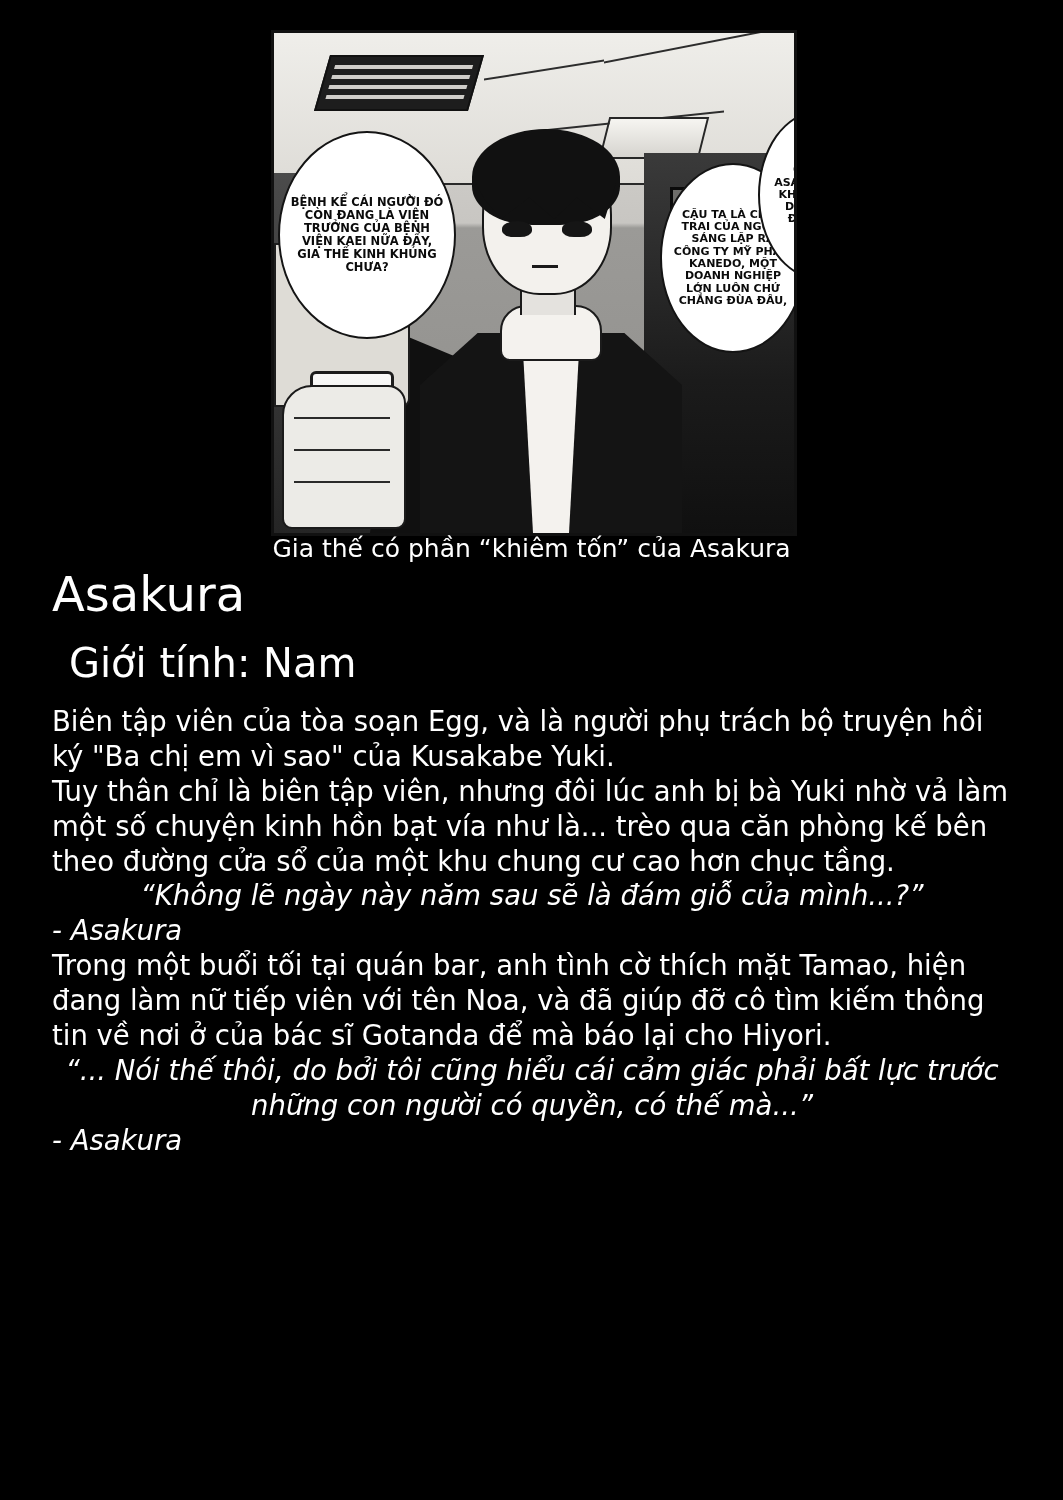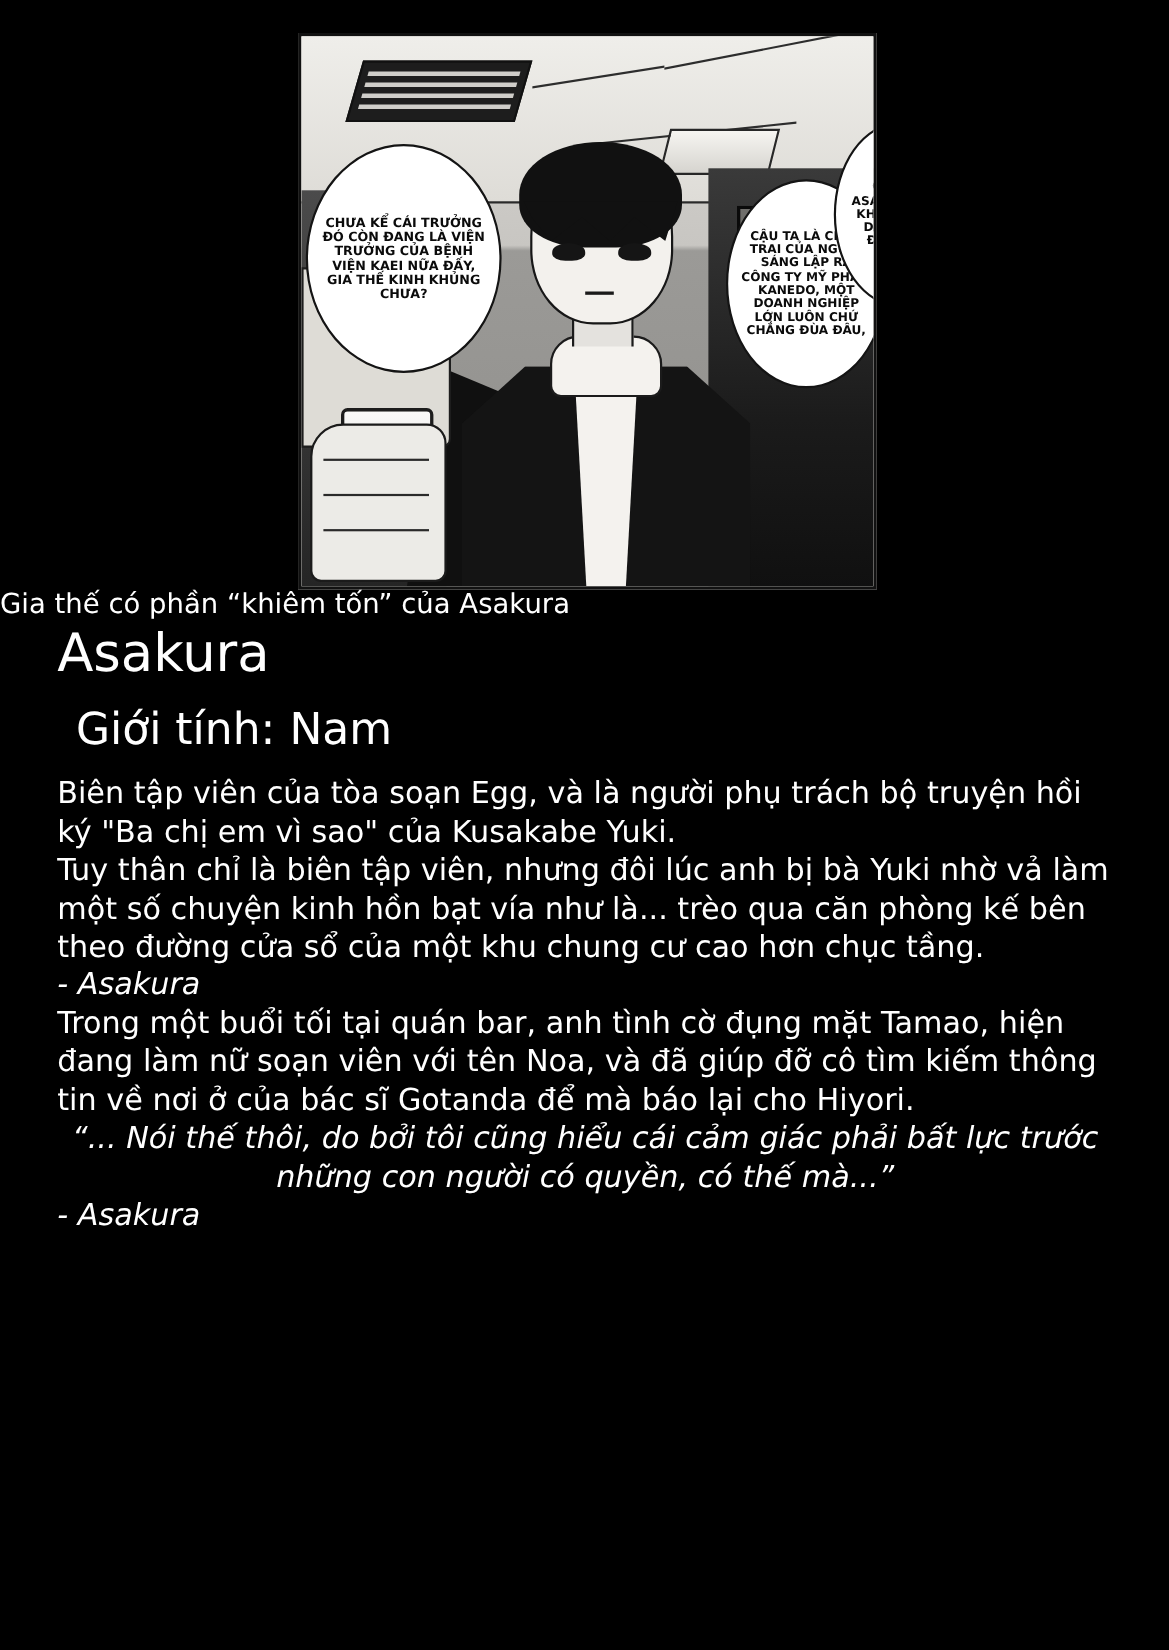--- a/index.html
+++ b/index.html
@@ -209,20 +209,21 @@
   }
   .b1 { left: 4px;  top: 98px;  width: 178px; height: 208px; font-size: 11.5px; }
   .b2 { left: 386px; top: 130px; width: 146px; height: 190px; font-size: 11px; }
   .b3 { left: 484px; top: 78px;  width: 120px; height: 168px; font-size: 11px; }
 
   
   .caption {
     position: absolute;
     left: 0; right: 0;
     top: 534px;
+    text-align: center;
     font-size: 25px;
     color: #ffffff;
     font-family: "DejaVu Sans", sans-serif;
   }
 
   
   .content {
     position: absolute;
     left: 52px;
     top: 566px;
@@ -297,33 +298,34 @@
     <div class="mouth"></div>
 
     <div class="sleeve"></div>
     <div class="glass"></div>
     <div class="hand">
       <i></i>
         <i></i>
         <i></i>
     </div>
 
-    <div class="bubble b1">CHƯA KỂ CÁI TRƯỞNG ĐÓ CÒN ĐANG LÀ VIỆN TRƯỞNG CỦA BỆNH VIỆN KAEI NỮA ĐẤY, GIA THẾ KINH KHỦNG CHƯA?</div>
+    <div class="bubble b1">BỆNH KỂ CÁI NGƯỜI ĐÓ CÒN ĐANG LÀ VIỆN TRƯỞNG CỦA BỆNH VIỆN KAEI NỮA ĐẤY, GIA THẾ KINH KHỦNG CHƯA?</div>
     <div class="bubble b2">CẬU TA LÀ CHÁU TRAI CỦA NGƯỜI SÁNG LẬP RA CÔNG TY MỸ PHẨM KANEDO, MỘT DOANH NGHIỆP LỚN LUÔN CHỨ CHẲNG ĐÙA ĐÂU,</div>
     <div class="bubble b3">CÁI CẬU ASAKURA NÀY KHÔNG PHẢI DẠNG VỪA ĐÂU NHÉ,</div>
   </div>
 
   <div class="caption">Gia thế có phần “khiêm tốn” của Asakura</div>
 
   <div class="content">
     <div class="title">Asakura</div>
     <div class="meta">Giới tính: Nam</div>
 
     <div class="body">
       <p>Biên tập viên của tòa soạn Egg, và là người phụ trách bộ truyện hồi ký "Ba chị em vì sao" của Kusakabe Yuki.</p>
       <p>Tuy thân chỉ là biên tập viên, nhưng đôi lúc anh bị bà Yuki nhờ vả làm một số chuyện kinh hồn bạt vía như là... trèo qua căn phòng kế bên theo đường cửa sổ của một khu chung cư cao hơn chục tầng.</p>
+      <p class="quote">“Không lẽ ngày này năm sau sẽ là đám giỗ của mình...?”</p>
       <p class="attrib">- Asakura</p>
-      <p>Trong một buổi tối tại quán bar, anh tình cờ đụng mặt Tamao, hiện đang làm nữ soạn viên với tên Noa, và đã giúp đỡ cô tìm kiếm thông tin về nơi ở của bác sĩ Gotanda để mà báo lại cho Hiyori.</p>
+      <p>Trong một buổi tối tại quán bar, anh tình cờ thích mặt Tamao, hiện đang làm nữ tiếp viên với tên Noa, và đã giúp đỡ cô tìm kiếm thông tin về nơi ở của bác sĩ Gotanda để mà báo lại cho Hiyori.</p>
       <p class="quote">“... Nói thế thôi, do bởi tôi cũng hiểu cái cảm giác phải bất lực trước những con người có quyền, có thế mà...”</p>
       <p class="attrib">- Asakura</p>
     </div>
   </div>
 </div>
 
 </body></html>

